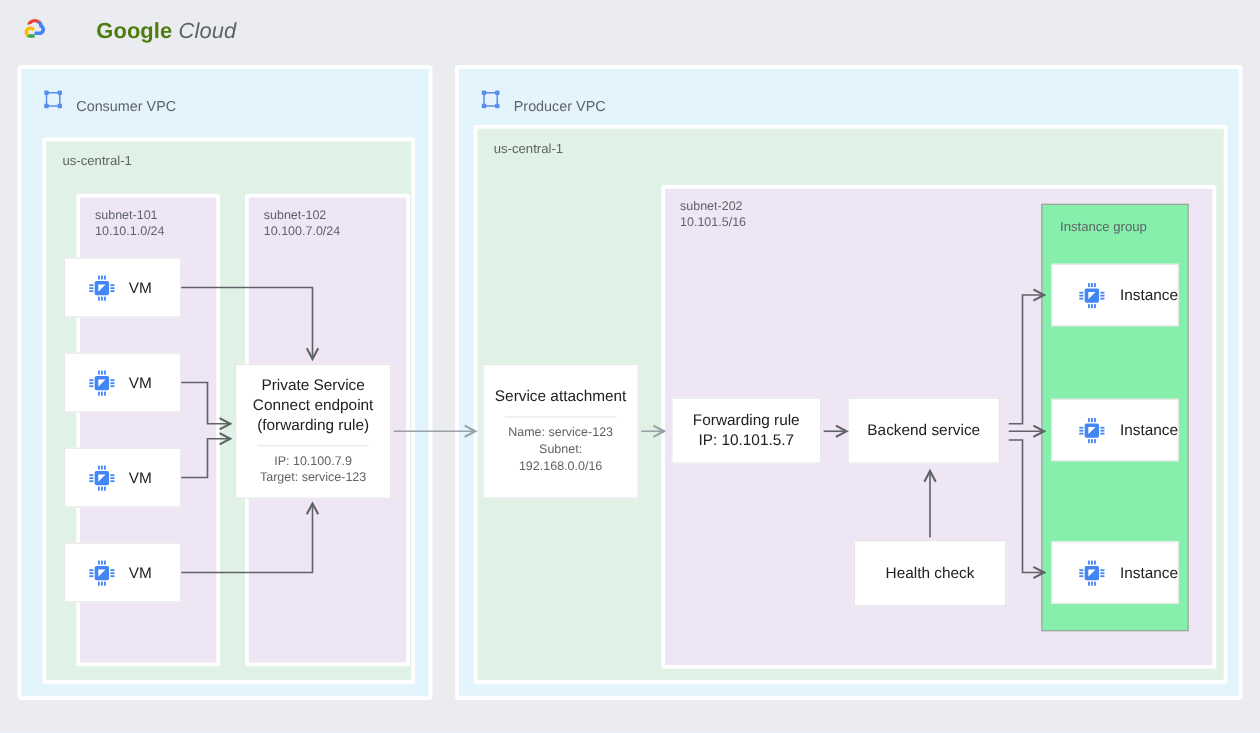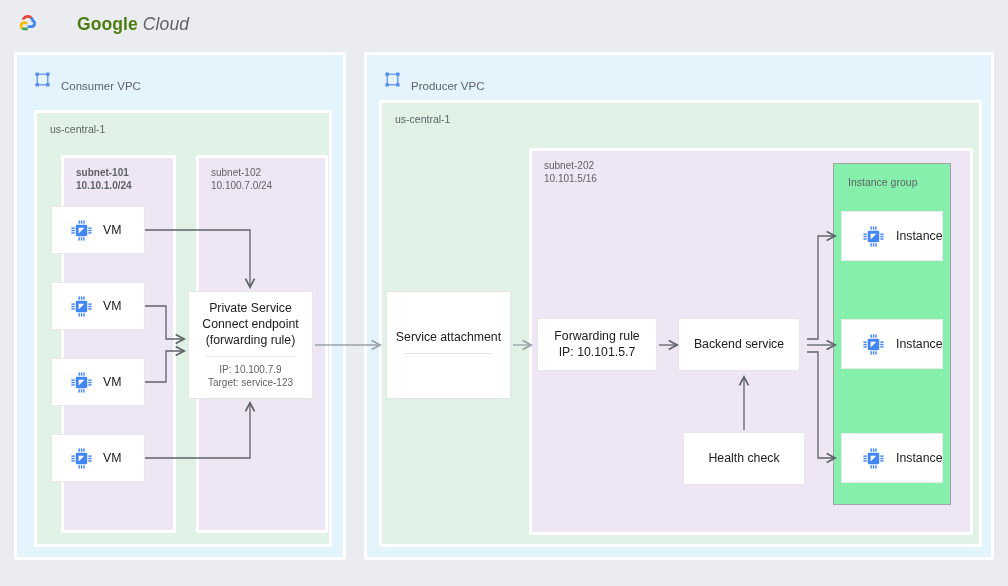--- a/index.html
+++ b/index.html
@@ -102,21 +102,21 @@
           <line x1="4.5" y1="6" x2="4.5" y2="18"></line>
           <line x1="19.5" y1="6" x2="19.5" y2="18"></line>
         </g>
       </svg>
       <div class="vpc-title">Consumer VPC</div>
     </div>
 
     <div class="region" style="left:17px;top:55px;width:298px;height:437px;">
       <div class="region-label">us-central-1</div>
 
-      <div class="subnet" style="left:24px;top:42px;width:115px;height:378px;font-weight:bold;">
+      <div class="subnet" style="left:24px;top:42px;width:115px;height:378px;">
         <div class="subnet-label">
           <span>subnet-101</span><br>
           <span>10.10.1.0/24</span>
         </div>
       </div>
 
       <div class="subnet" style="left:159px;top:42px;width:132px;height:378px;">
         <div class="subnet-label">
           <span>subnet-102</span><br>
           <span>10.100.7.0/24</span>
@@ -253,20 +253,25 @@
           <span>subnet-202</span><br>
           <span>10.101.5/16</span>
         </div>
       </div>
     </div>
   </div>
 
   <div class="node" style="left:386px;top:291px;width:125px;height:108px;">
     <div class="node-title">Service attachment</div>
     <div class="node-rule"></div>
+    <div class="node-sub">
+      <span>Name: service-123</span><br>
+      <span>Subnet:</span><br>
+      <span>192.168.0.0/16</span>
+    </div>
   </div>
 
   <div class="node" style="left:537px;top:318px;width:120px;height:53px;">
     <div class="node-title">Forwarding rule</div>
     <div class="node-title">IP: 10.101.5.7</div>
   </div>
 
   <div class="node" style="left:678px;top:318px;width:122px;height:53px;">
     <div class="node-title">Backend service</div>
   </div>

